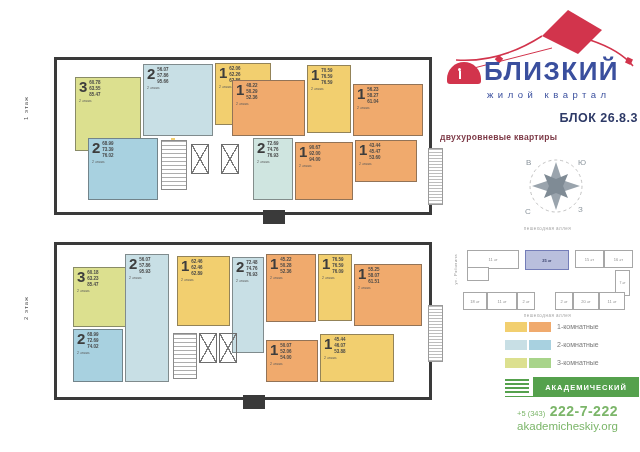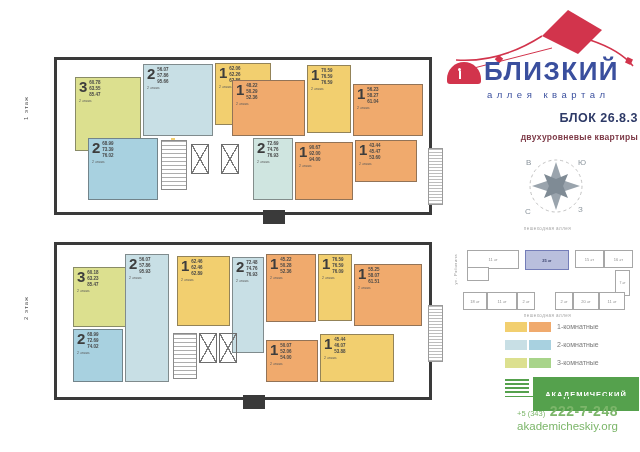--- a/index.html
+++ b/index.html
@@ -29,40 +29,40 @@
   
   .brand-name{position:absolute;left:484px;top:56px;font-size:26px;font-weight:800;
     letter-spacing:1.5px;color:#3a4f9e}
   .brand-tag{position:absolute;left:487px;top:89px;font-size:9.5px;letter-spacing:4.5px;color:#3a4f9e}
   .mound{position:absolute;left:447px;top:62px;width:34px;height:22px;background:#d2344c;
     border-radius:17px 17px 3px 3px}
   .fig-head{position:absolute;left:458px;top:68px;width:3px;height:3px;border-radius:50%;background:#fff}
   .fig-body{position:absolute;left:459px;top:71px;width:1.5px;height:8px;background:#fff}
   .block-label{position:absolute;left:440px;top:111px;width:198px;text-align:right;
     font-size:12.5px;font-weight:700;color:#2e3a67;letter-spacing:.5px}
-  .subtitle{position:absolute;left:440px;top:132px;width:198px;text-align:right;
+  .subtitle{position:absolute;left:440px;top:132px;width:198px;
     font-size:8.5px;font-weight:700;color:#7d3a47;letter-spacing:.3px}
   
   
   .site{position:absolute;left:455px;top:226px;width:185px;height:92px}
   .alley{position:absolute;width:100%;text-align:center;font-size:4.5px;color:#a5a5a5;letter-spacing:.5px}
   .b{position:absolute;border:1px solid #a7a7a7;background:#fff;display:flex;
      align-items:center;justify-content:center;font-size:4px;color:#8f8f8f}
   .b-hl{background:#b9bfdd;border-color:#747db8;color:#3c446e;font-weight:700}
   .vtext{position:absolute;writing-mode:vertical-rl;transform:rotate(180deg);
      font-size:4px;color:#a0a0a0;letter-spacing:.5px}
   
   .legend{position:absolute;left:505px;top:320px;width:135px}
   .lrow{position:relative;height:18px}
   .sw{position:absolute;top:2px;width:22px;height:10px}
   .llab{position:absolute;left:52px;top:3px;font-size:7px;color:#7a7a7a}
   
   .devicon{position:absolute;left:505px;top:379px;width:24px;height:14px;
     background:repeating-linear-gradient(180deg,#55a14d 0 2px,#fff 2px 4px)}
-  .devbox{position:absolute;left:533px;top:377px;width:106px;height:34px;background:#55a14d;
+  .devbox{position:absolute;left:533px;top:377px;width:106px;height:20px;background:#55a14d;
     color:#fff;font-size:7.5px;font-weight:700;letter-spacing:1px;display:flex;
     align-items:center;justify-content:center}
   .devline{position:absolute;left:505px;top:396px;width:134px;height:1px;background:#55a14d}
   .phone{position:absolute;left:495px;top:402px;width:145px;text-align:center;color:#7cb66a}
   .phone .pfx{font-size:7.5px}
   .phone .num{font-size:14px;font-weight:700;letter-spacing:.5px}
   .url{position:absolute;left:495px;top:420px;width:145px;text-align:center;
     font-size:11.5px;color:#7cb66a;text-decoration:none}
 </style>
 </head>
@@ -273,21 +273,21 @@
   <path d="M102,28 Q60,55 16,52" stroke="#d2344c" stroke-width="1.5" fill="none"></path>
   <path d="M150,32 Q180,42 193,58" stroke="#d2344c" stroke-width="1.5" fill="none"></path>
   <rect x="56" y="48" width="6" height="6" fill="#d2344c" transform="rotate(40 59 51)"></rect>
   <rect x="186" y="50" width="6" height="6" fill="#d2344c" transform="rotate(25 189 53)"></rect>
   <path d="M112,40 L34,60" stroke="#d2344c" stroke-width="1" fill="none"></path>
 </svg>
 <div class="mound"></div>
 <div class="fig-head"></div>
 <div class="fig-body"></div>
 <div class="brand-name">БЛИЗКИЙ</div>
-<div class="brand-tag">аллея квартал</div>
+<div class="brand-tag">жилой квартал</div>
 <div class="block-label">БЛОК 26.8.3</div>
 <div class="subtitle">двухуровневые квартиры</div>
 
 <svg style="position:absolute;left:514px;top:150px" width="85" height="72" viewBox="0 0 85 72">
   <circle cx="42" cy="36" r="26" fill="none" stroke="#c2c2c2" stroke-width="1" stroke-dasharray="3 3"></circle>
   <polygon points="42,12 48,30 66,36 48,42 42,60 36,42 18,36 36,30" fill="#9aa4ad"></polygon>
   <polygon points="42,19 47,31 59,36 47,41 42,53 37,41 25,36 37,31" fill="#7f8b95" transform="rotate(45 42 36)"></polygon>
   <text x="12" y="15" font-size="8" fill="#8a949c" font-family="Liberation Sans,sans-serif">В</text>
   <text x="64" y="15" font-size="8" fill="#8a949c" font-family="Liberation Sans,sans-serif">Ю</text>
   <text x="11" y="64" font-size="8" fill="#8a949c" font-family="Liberation Sans,sans-serif">С</text>
@@ -351,15 +351,15 @@
     <span class="sw" style="left:24px;background:#a8d48a"></span>
     <span class="llab">3-комнатные</span>
   </div>
 </div>
 
 <div class="devicon"></div>
 <div class="devbox">АКАДЕМИЧЕСКИЙ</div>
 <div class="devline"></div>
 <div class="phone">
   <span class="pfx">+5 (343)</span>
-  <span class="num">222-7-248</span>
+  <span class="num">222-7-222</span>
 </div>
 <a class="url" href="#">akademicheskiy.org</a>
 
 </body></html>

